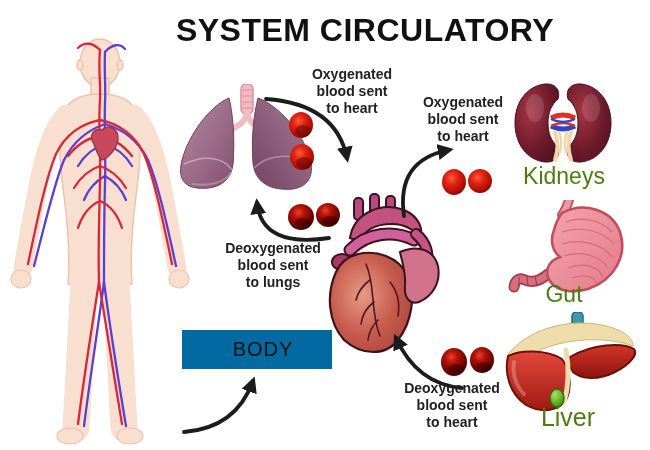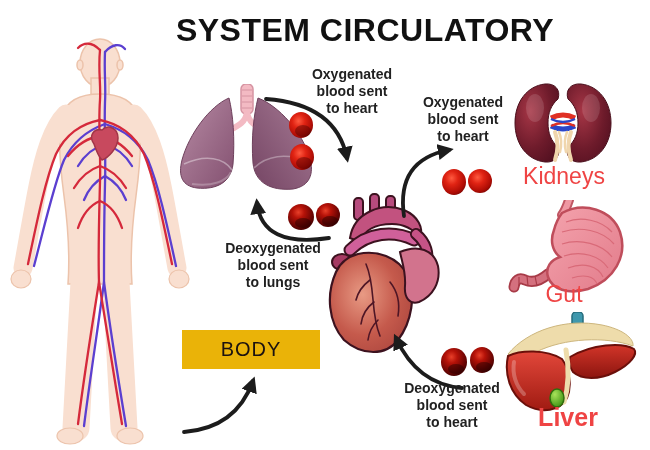--- a/index.html
+++ b/index.html
@@ -7,27 +7,27 @@
          font-family:"Liberation Sans", sans-serif;}
   .abs{position:absolute;}
   #title{top:12px;left:0;width:650px;text-align:center;font-size:32px;font-weight:800;
          letter-spacing:.5px;color:#111;padding-left:40px;}
   .flow-label{font-size:14px;line-height:17px;color:#212121;text-align:center;font-weight:bold;}
   .flow-label div{white-space:nowrap;}
   #lbl-ox-heart{left:296px;top:66px;width:112px;}
   #lbl-ox-organs{left:408px;top:94px;width:110px;}
   #lbl-deox-lungs{left:206px;top:240px;width:134px;}
   #lbl-deox-heart{left:385px;top:380px;width:134px;}
-  .organ-label{color:#ef4444;text-align:center;font-weight:400;}
+  .organ-label{color:#4d7c0f;text-align:center;font-weight:400;}
   #lbl-kidneys{left:502px;top:163px;width:124px;font-size:23px;}
   #lbl-gut{left:502px;top:281px;width:124px;font-size:23px;}
-  #lbl-liver{left:500px;top:403px;width:136px;font-size:25px;font-weight:bold;}
-  #body-box{left:182px;top:330px;width:138px;height:39px;background:#eab308;
+  #lbl-liver{left:500px;top:403px;width:136px;font-size:25px;}
+  #body-box{left:182px;top:330px;width:138px;height:39px;background:#0369a1;
             display:flex;align-items:center;justify-content:center;
-            font-size:20px;letter-spacing:1px;color:#1b1210;}
+            font-size:20px;letter-spacing:1px;color:#1b1210;padding-left:12px;}
   svg{display:block;}
   #arrows{left:0;top:0;pointer-events:none;}
 </style>
 </head>
 <body>
 
 <div id="stage">
 
   <svg width="0" height="0" class="abs" aria-hidden="true">
     <defs>

